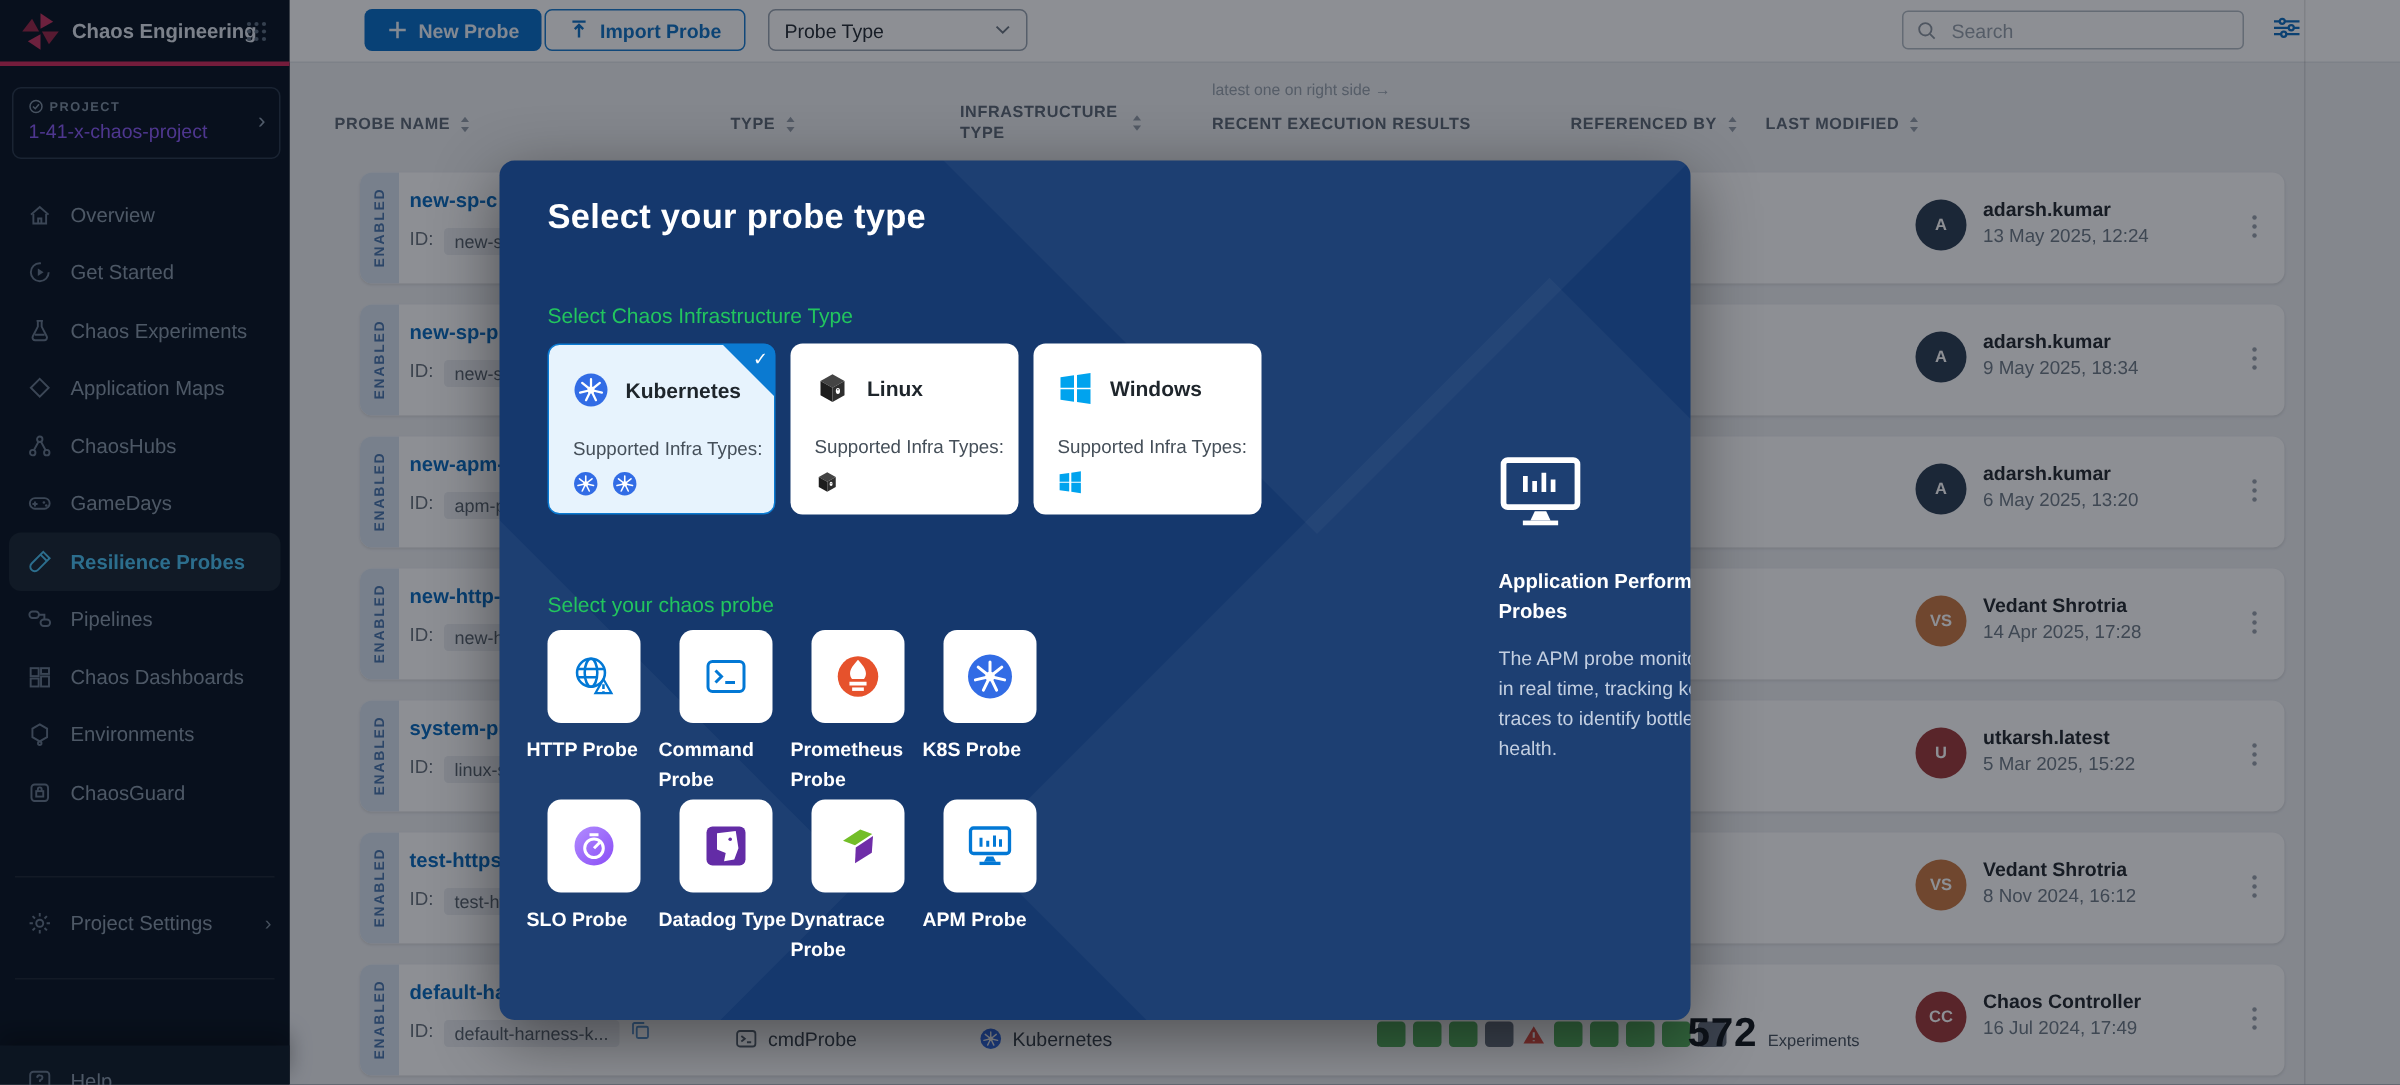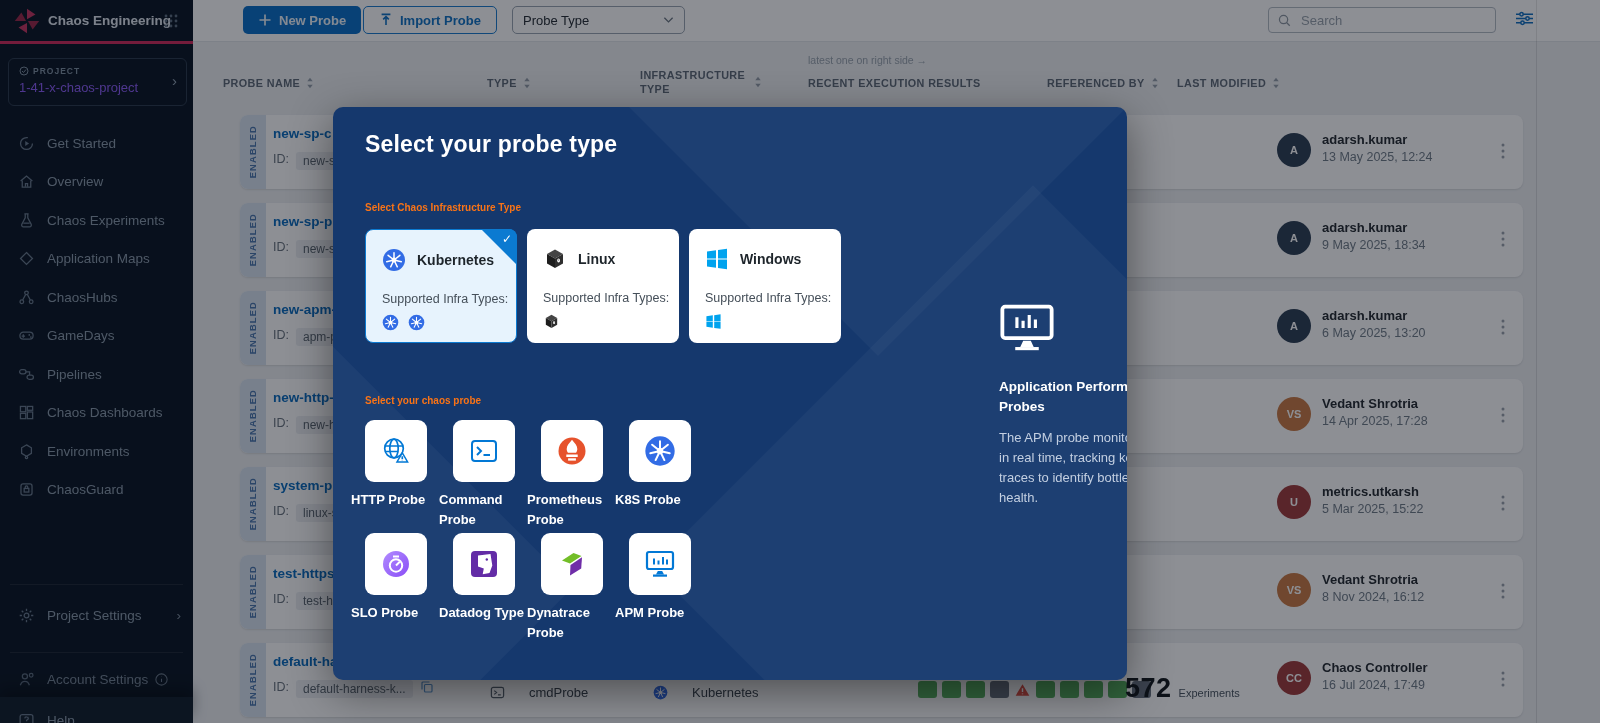--- a/index.html
+++ b/index.html
@@ -69,21 +69,21 @@
   .row{position:absolute;left:47px;right:77px;height:74px;background:#fff;border-radius:8px;
        box-shadow:0 1px 2px rgba(0,0,0,.1)}
   .row-tab{position:absolute;left:0;top:0;bottom:0;width:26px;background:#d9e4f0;border-radius:8px 0 0 8px;
            display:flex;align-items:center;justify-content:center}
   .row-tab span{writing-mode:vertical-rl;transform:rotate(180deg);font-size:9.3px;font-weight:700;
                 letter-spacing:1.2px;color:#4a76ad}
   .row-name{position:absolute;left:33px;top:11px;font-size:13.5px;font-weight:700;color:#0b6cbe;cursor:pointer;white-space:nowrap}
   .row-idline{position:absolute;left:33px;top:37px;display:flex;align-items:flex-start;gap:7px;font-size:12.5px;color:#6a747e}
   .id-pill{background:#eceff3;border-radius:3px;padding:2px 7px;color:#5a646e;font-size:12px;white-space:nowrap}
   .copy{width:14px;height:14px;color:#5b96d0;cursor:pointer}
-  .cell{position:absolute;top:42px;display:flex;align-items:center;gap:24px;font-size:13px;color:#3c454e}
+  .cell{position:absolute;top:42px;display:flex;align-items:center;gap:7px;font-size:13px;color:#3c454e}
   .cell .icn{color:#5a6570}
   .cell-type{left:250px}
   .cell-infra{left:413px}
   .results{position:absolute;left:678px;top:38px;display:flex;align-items:center}
   .sq{width:19px;height:17px;border-radius:3px;margin-right:5px}
   .sq.pass{background:#57b15f}.sq.na{background:#68727e}
   .warn{width:15px;height:14px;margin:0 6px 0 1px}
   .refd{position:absolute;left:885px;top:30px;display:flex;align-items:baseline;gap:7px}
   .ref-num{font-size:27px;font-weight:700;color:#14181d;letter-spacing:.5px}
   .ref-lbl{font-size:11px;color:#49545f}
@@ -96,21 +96,21 @@
 
   
   #overlay{position:absolute;inset:0;background:rgba(6,10,22,.46);z-index:40}
   #modal{position:absolute;left:333px;top:107px;width:794px;height:573px;background:#15386d;
          border-radius:10px;z-index:50;box-shadow:0 12px 44px rgba(0,0,0,.45);overflow:hidden}
   .wm{position:absolute;background:rgba(255,255,255,.035);transform:rotate(45deg)}
   .wm1{width:430px;height:430px;left:330px;top:-270px}
   .wm2{width:540px;height:540px;left:430px;top:190px}
   .wm3{width:340px;height:340px;left:-170px;top:310px}
   #modal h1{position:absolute;left:32px;top:24px;margin:0;font-size:23px;font-weight:700;color:#fff;letter-spacing:.2px}
-  .sec-label{position:absolute;left:32px;font-size:10px;font-weight:700;color:#f97316}
+  .sec-label{position:absolute;left:32px;font-size:14px;font-weight:400;color:#22c55e}
   .infra-card{position:absolute;top:122px;width:152px;height:114px;background:#fff;border-radius:8px;
               cursor:pointer;box-sizing:border-box}
   .infra-card.selected{background:#e7f3fd;border:1.5px solid #0b7ad1}
   .ic-corner{position:absolute;top:-1px;right:-1px;width:0;height:0;
              border-top:36px solid #0b7ad1;border-left:36px solid transparent;border-radius:0 8px 0 0}
   .ic-check{position:absolute;top:2px;right:4px;color:#fff;font-size:12px;font-weight:700}
   .ic-head{position:absolute;left:16px;top:18px;display:flex;align-items:center;gap:11px;
            font-size:14px;font-weight:700;color:#1e252b}
   .ic-sup{position:absolute;left:16px;top:62px;font-size:12.5px;color:#454f59}
   .ic-icons{position:absolute;left:16px;top:84px;display:flex;gap:9px}
@@ -161,36 +161,36 @@
           </svg>
         </span>
       <span>PROJECT</span>
     </span>
     <span class="proj-name">1-41-x-chaos-project</span>
     <span class="proj-chev">›</span>
   </div>
   <div id="nav">
       <div class="nav-item">
         <span class="icn s17">
+          <svg viewBox="0 0 16 16" fill="none" stroke="currentColor" stroke-width="1.2">
+            <path d="M2.5 7.6 8 2.8l5.5 4.8"></path>
+            <path d="M4 7v6.2h8V7"></path>
+            <path d="M7 13v-3h2v3"></path>
+          </svg>
+        </span>
+        <span>Overview</span>
+      </div>
+      <div class="nav-item">
+        <span class="icn s17">
           <svg viewBox="0 0 16 16">
             <circle cx="8" cy="8" r="5.6" fill="none" stroke="currentColor" stroke-width="1.2" stroke-dasharray="27 8"></circle>
             <path d="M6.8 5.7v4.6l3.6-2.3z" fill="currentColor"></path>
           </svg>
         </span>
         <span>Get Started</span>
-      </div>
-      <div class="nav-item">
-        <span class="icn s17">
-          <svg viewBox="0 0 16 16" fill="none" stroke="currentColor" stroke-width="1.2">
-            <path d="M2.5 7.6 8 2.8l5.5 4.8"></path>
-            <path d="M4 7v6.2h8V7"></path>
-            <path d="M7 13v-3h2v3"></path>
-          </svg>
-        </span>
-        <span>Overview</span>
       </div>
       <div class="nav-item">
         <span class="icn s17">
           <svg viewBox="0 0 16 16" fill="none" stroke="currentColor" stroke-width="1.2">
             <path d="M6 1.8h4M6.8 1.8v3.6L3.6 11.6a1.7 1.7 0 0 0 1.6 2.4h5.6a1.7 1.7 0 0 0 1.6-2.4L9.2 5.4V1.8"></path>
             <path d="M5 10.5h6"></path>
           </svg>
         </span>
         <span>Chaos Experiments</span>
       </div>
@@ -216,20 +216,29 @@
       <div class="nav-item">
         <span class="icn s17">
           <svg viewBox="0 0 16 16" fill="none" stroke="currentColor" stroke-width="1.2">
             <rect x="1.8" y="4.8" width="12.4" height="6.6" rx="3.2"></rect>
             <path d="M5 6.9v3.2M3.4 8.5h3.2"></path>
             <circle cx="10.6" cy="7.5" r="0.8" fill="currentColor" stroke="none"></circle>
             <circle cx="12.1" cy="9.4" r="0.8" fill="currentColor" stroke="none"></circle>
           </svg>
         </span>
         <span>GameDays</span>
+      </div>
+      <div class="nav-item active">
+        <span class="icn s17">
+          <svg viewBox="0 0 16 16" fill="none" stroke="currentColor" stroke-width="1.2">
+            <path d="m10.2 1.8 4 4-7.3 7.3a2.8 2.8 0 1 1-4-4Z"></path>
+            <path d="m8.5 3.5 4 4"></path>
+          </svg>
+        </span>
+        <span>Resilience Probes</span>
       </div>
       <div class="nav-item">
         <span class="icn s17">
           <svg viewBox="0 0 16 16" fill="none" stroke="currentColor" stroke-width="1.2">
             <rect x="1.5" y="3.5" width="6" height="4" rx="2"></rect>
             <rect x="8.5" y="8.5" width="6" height="4" rx="2"></rect>
             <path d="M7.5 5.5h3.4v3"></path>
           </svg>
         </span>
         <span>Pipelines</span>
@@ -270,36 +279,20 @@
     <span class="icn s17">
         <svg viewBox="0 0 16 16" fill="none" stroke="currentColor" stroke-width="1.2">
           <circle cx="8" cy="8" r="2.2"></circle>
           <path d="M8 1.6v2.1M8 12.3v2.1M1.6 8h2.1M12.3 8h2.1M3.5 3.5 5 5M11 11l1.5 1.5M12.5 3.5 11 5M5 11l-1.5 1.5"></path>
         </svg>
       </span>
     <span>Project Settings</span>
     <span class="right">›</span>
   </div>
   <div class="sb-div" style="top:652px"></div>
-  <div class="sb-row" style="top:660px;opacity:.85">
-    <span class="icn s17">
-        <svg viewBox="0 0 16 16" fill="none" stroke="currentColor" stroke-width="1.2">
-          <circle cx="6.5" cy="5" r="2.4"></circle>
-          <path d="M2.2 13.4c.7-2.4 2.2-3.6 4.3-3.6 2 0 3.5 1.2 4.2 3.6"></path>
-          <circle cx="12.4" cy="4" r="1.7"></circle>
-        </svg>
-      </span>
-    <span>Account Settings</span>
-    <span class="right icn s15" style="margin-left:auto">
-        <svg viewBox="0 0 16 16" fill="none" stroke="currentColor" stroke-width="1.1">
-          <circle cx="8" cy="8" r="6"></circle>
-          <path d="M8 7.3v3.4M8 5v.3"></path>
-        </svg>
-      </span>
-  </div>
   <div id="sb-footer">
     <div class="sb-row" style="top:4px">
       <span class="icn s17">
           <svg viewBox="0 0 16 16" fill="none" stroke="currentColor" stroke-width="1.2">
             <rect x="2" y="2.4" width="12" height="10" rx="2"></rect>
             <path d="M6.3 6.1c.2-1 1-1.6 1.8-1.5.9 0 1.6.7 1.6 1.5 0 .9-.8 1.3-1.6 1.7v1M8.1 10.6v.4"></path>
           </svg>
         </span>
       <span>Help</span>
     </div>
@@ -504,21 +497,21 @@
             <span>ENABLED</span>
           </div>
           <div class="row-name">system-pr</div>
           <div class="row-idline">
             <span>ID:</span>
             <span class="id-pill">linux-s</span>
           </div>
           <div class="user">
             <span class="avatar" style="background:#a03c3c">U</span>
             <div>
-              <div class="uname">metrics.utkarsh</div>
+              <div class="uname">utkarsh.latest</div>
               <div class="udate">5 Mar 2025, 15:22</div>
             </div>
           </div>
           <span class="icn kebab">
             <svg viewBox="0 0 4 16" fill="currentColor">
               <circle cx="2" cy="2" r="1.5"></circle>
               <circle cx="2" cy="8" r="1.5"></circle>
               <circle cx="2" cy="14" r="1.5"></circle>
             </svg>
           </span>

